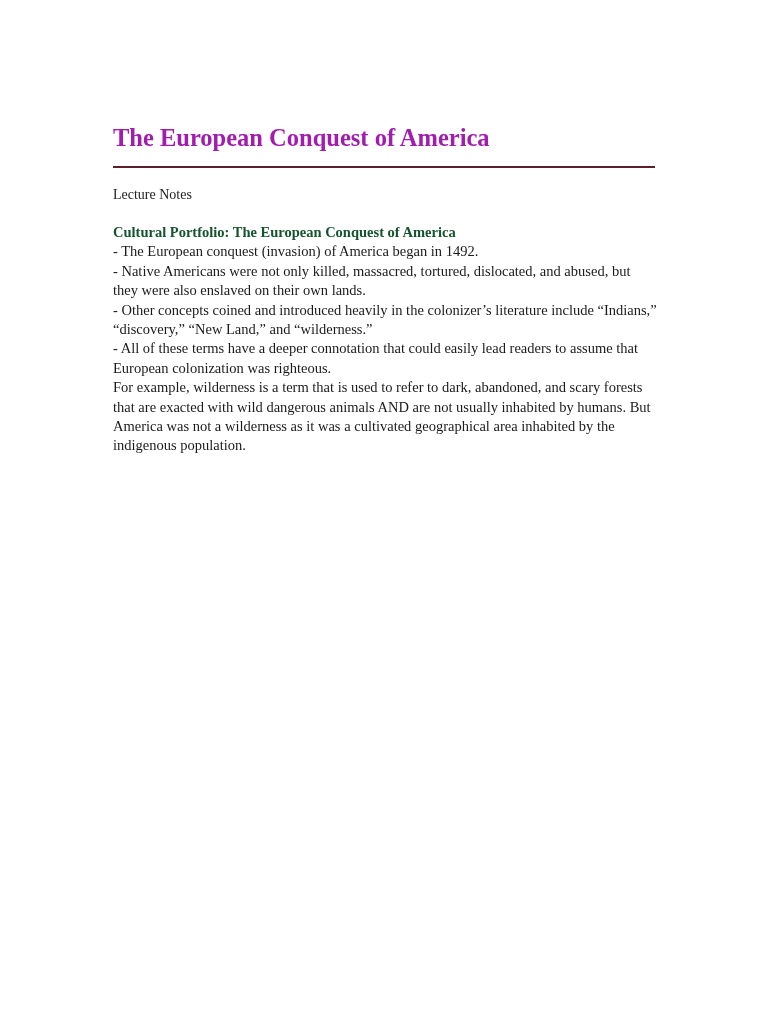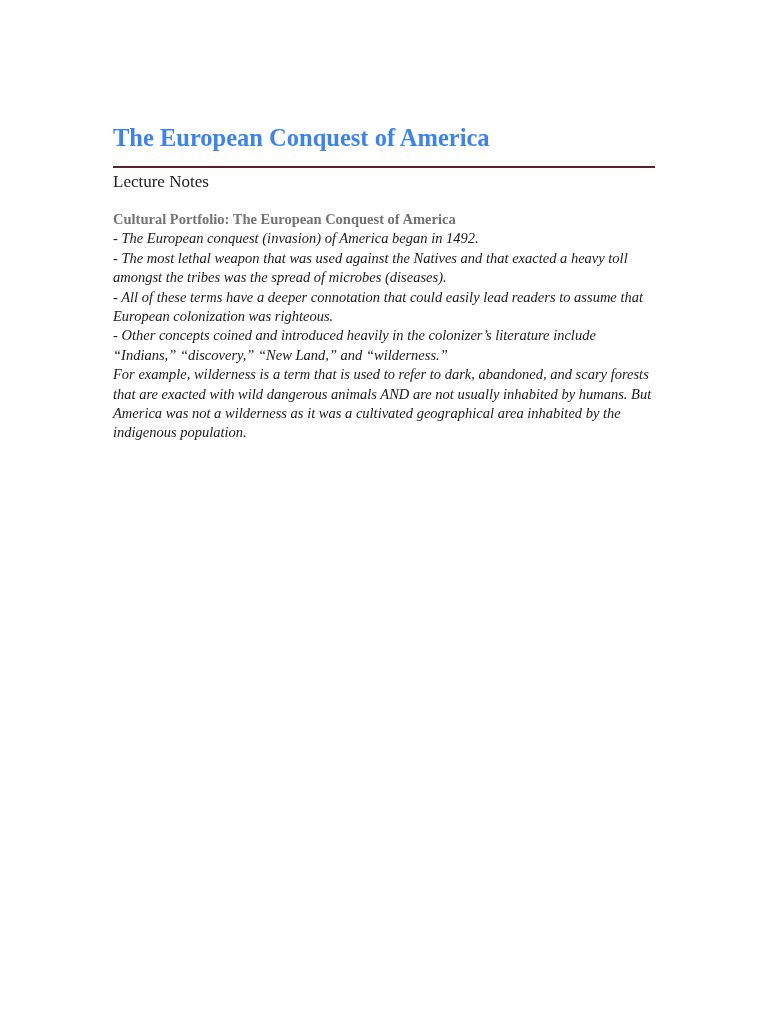--- a/index.html
+++ b/index.html
@@ -1,34 +1,34 @@
 <!DOCTYPE html>
 <html><head>
 <meta charset="utf-8">
 <style>
   html, body { margin: 0; padding: 0; background: #ffffff; }
   body { width: 768px; height: 1024px; position: relative; overflow: hidden;
          font-family: "Liberation Serif", serif; color: #1a1a1a; }
   .page { position: absolute; left: 113px; top: 122px; width: 545px; }
-  .title { font-size: 24.5px; font-weight: bold; margin: 0; line-height: 32px; color: #3b82f6; letter-spacing: 0; }
+  .title { font-size: 24.5px; font-weight: bold; margin: 0; line-height: 32px; color: #a21caf; letter-spacing: 0; }
   .rule { height: 2px; background: #5c1f2e; margin-top: 12px; width: 542px; border: none; }
-  .subtitle { font-size: 17px; margin-top: 4px; line-height: 20px; color: #222; }
+  .subtitle { font-size: 14px; margin-top: 17px; line-height: 20px; color: #222; }
   .section { margin-top: 18px; font-size: 14.5px; line-height: 19.4px; color: #1a1a1a; }
-  .section-head { font-weight: bold; color: #737373; }
-  .para { margin: 0; font-style: italic; }
+  .section-head { font-weight: bold; color: #14532d; }
+  .para { margin: 0; }
 </style>
 </head>
 <body>
 
 <div class="page">
   <h1 class="title">The European Conquest of America</h1>
   <div class="rule"></div>
   <div class="subtitle">Lecture Notes</div>
 
   <div class="section">
     <div class="section-head">Cultural Portfolio: The European Conquest of America</div>
     <p class="para">- The European conquest (invasion) of America began in 1492.</p>
-    <p class="para">- The most lethal weapon that was used against the Natives and that exacted a heavy toll amongst the tribes was the spread of microbes (diseases).</p>
+    <p class="para">- Native Americans were not only killed, massacred, tortured, dislocated, and abused, but they were also enslaved on their own lands.</p>
+    <p class="para">- Other concepts coined and introduced heavily in the colonizer’s literature include “Indians,” “discovery,” “New Land,” and “wilderness.”</p>
     <p class="para">- All of these terms have a deeper connotation that could easily lead readers to assume that European colonization was righteous.</p>
-    <p class="para">- Other concepts coined and introduced heavily in the colonizer’s literature include “Indians,” “discovery,” “New Land,” and “wilderness.”</p>
     <p class="para">For example, wilderness is a term that is used to refer to dark, abandoned, and scary forests that are exacted with wild dangerous animals AND are not usually inhabited by humans. But America was not a wilderness as it was a cultivated geographical area inhabited by the indigenous population.</p>
   </div>
 </div>
 
 </body></html>

